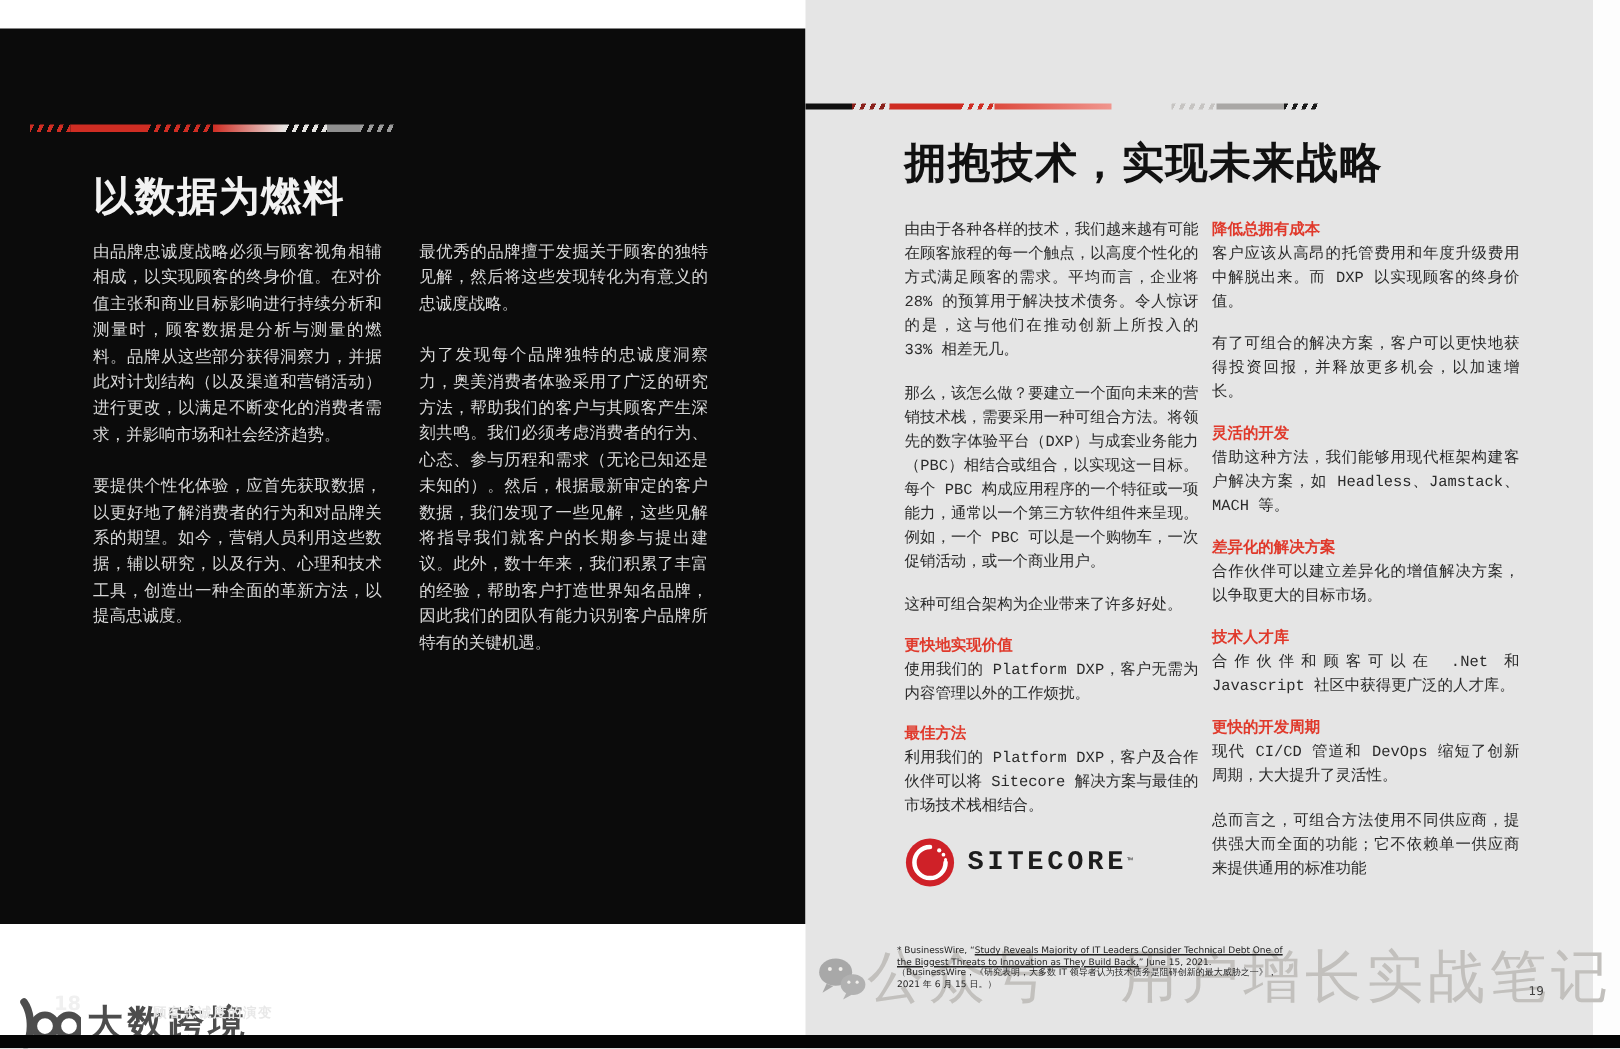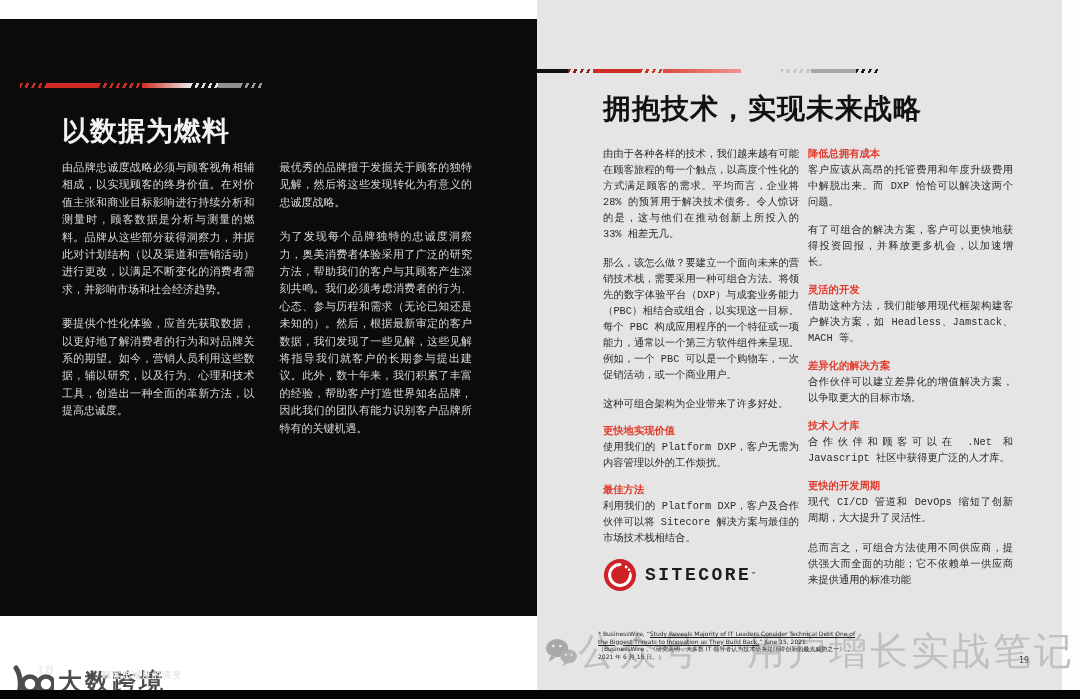--- a/index.html
+++ b/index.html
@@ -146,21 +146,21 @@
             <circle cx="29" cy="16" r="1.1" fill="#ffffff"></circle>
           </svg>
           <span class="sitecore-word">SITECORE</span>
             <span class="sitecore-tm">™</span>
         </div>
       </div>
 
       <div class="rp-col2">
         <div class="sec">
           <h3>降低总拥有成本</h3>
-          <p>客户应该从高昂的托管费用和年度升级费用中解脱出来。而 DXP 恰恰可以解决这两个问题。</p>
+          <p>客户应该从高昂的托管费用和年度升级费用中解脱出来。而 DXP 以实现顾客的终身价值。</p>
         </div>
         <div class="sec">
           <p>有了可组合的解决方案，客户可以更快地获得投资回报，并释放更多机会，以加速增长。</p>
         </div>
         <div class="sec">
           <h3>灵活的开发</h3>
           <p>借助这种方法，我们能够用现代框架构建客户解决方案，如 Headless、Jamstack、MACH 等。</p>
         </div>
         <div class="sec">
           <h3>差异化的解决方案</h3>

